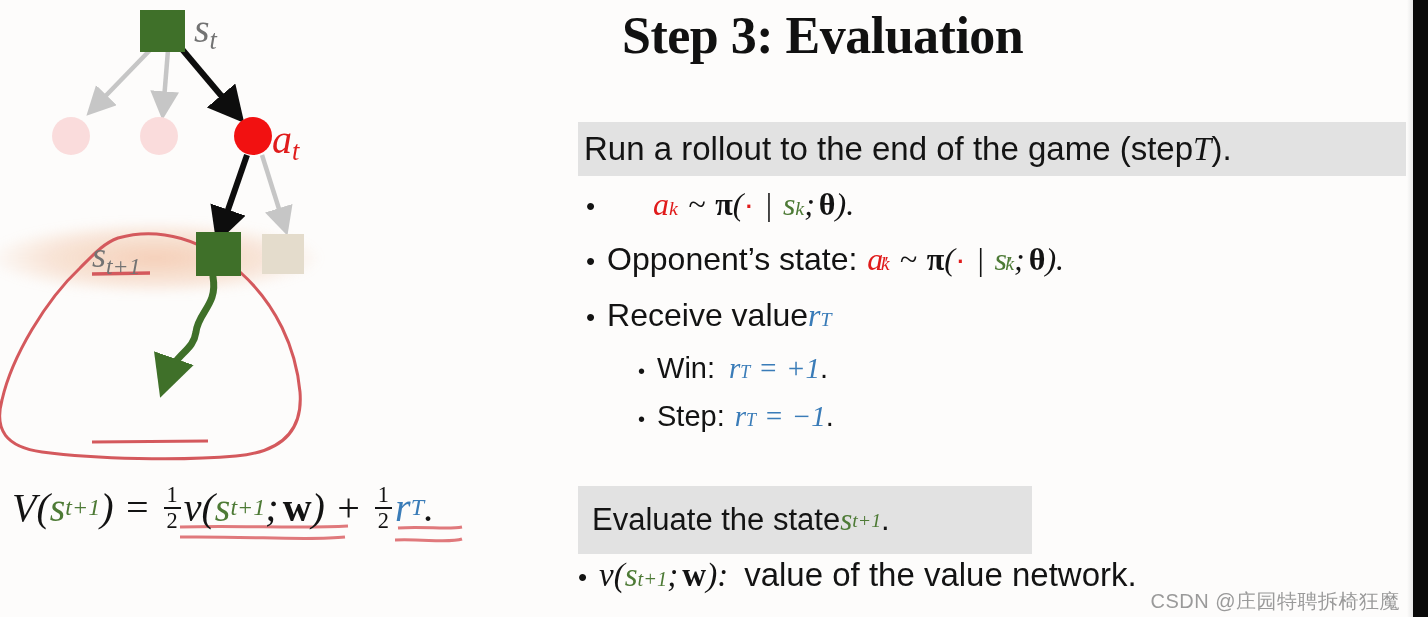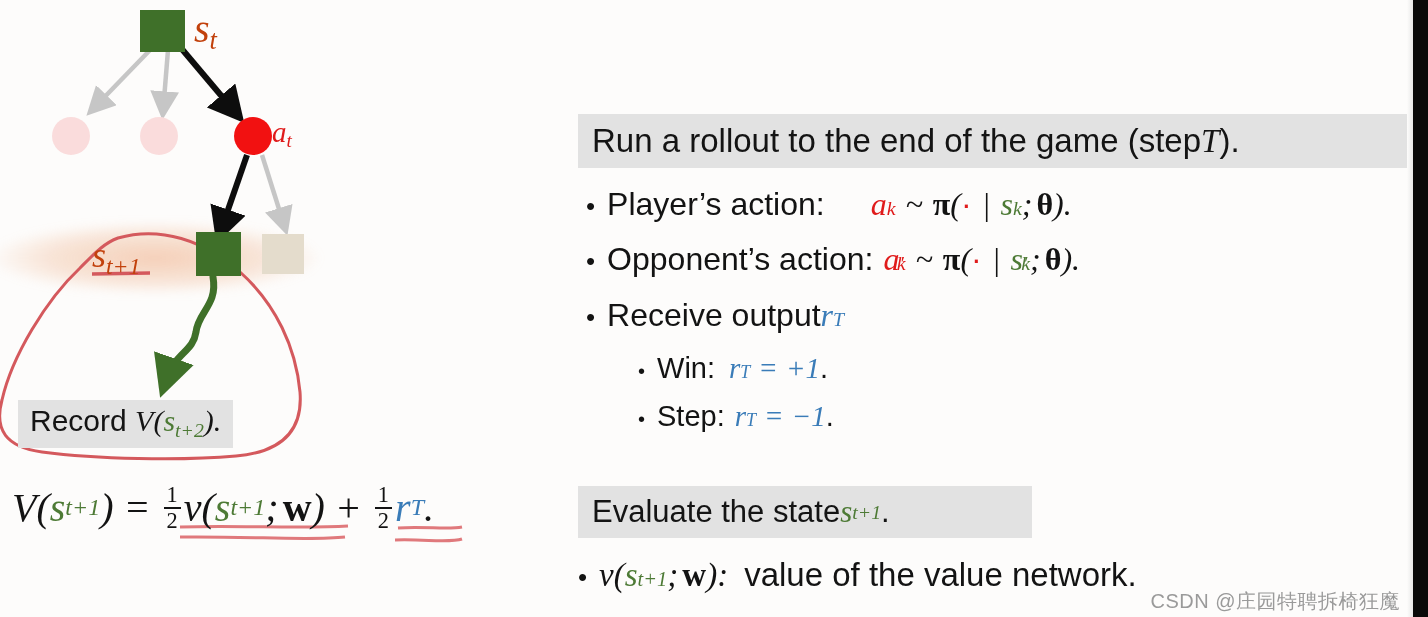--- a/index.html
+++ b/index.html
@@ -27,21 +27,21 @@
   
   .left-panel{position:absolute;left:0;top:0;width:570px;height:617px;}
 
   .node-sq{position:absolute;background:#3f7029;}
   .node-sq.faded{background:#e4dccc;}
   .node-ci{position:absolute;border-radius:50%;background:#f21111;}
   .node-ci.faded{background:#fadcdc;}
 
   .lbl{position:absolute;font-family:"Liberation Serif",serif;font-style:italic;}
   .lbl .sub{font-size:0.66em;vertical-align:-0.28em;font-style:italic;}
-  .lbl-green{color:#c2410c;}
+  .lbl-green{color:#737373;}
   .lbl-red{color:#e01b1b;}
 
   svg.overlay{position:absolute;left:0;top:0;width:570px;height:617px;overflow:visible;}
 
   .halo{
     position:absolute;
     left:-10px; top:222px; width:330px; height:72px;
     border-radius:50%;
     background:radial-gradient(ellipse at center, rgba(232,140,85,0.40) 0%, rgba(236,160,110,0.26) 45%, rgba(255,255,255,0) 72%);
     filter:blur(5px);
@@ -86,22 +86,22 @@
     white-space:nowrap;
   }
 
   .hl-box{
     position:absolute;
     background:#e2e2e2;
     display:flex; align-items:center;
     color:#141414;
     white-space:nowrap;
   }
-  #box-rollout{left:8px; top:114px; width:822px; height:54px; font-size:33px; padding-left:14px;}
-  #box-evaluate{left:8px; top:486px; width:440px; height:52px; font-size:31px; padding-left:14px;}
+  #box-rollout{left:8px; top:122px; width:822px; height:54px; font-size:33px; padding-left:6px;}
+  #box-evaluate{left:8px; top:486px; width:440px; height:68px; font-size:31px; padding-left:14px;}
   .hl-box .ital{font-family:"Liberation Serif",serif;font-style:italic;}
   .hl-box .green{color:#4d7a35;font-family:"Liberation Serif",serif;font-style:italic;}
   .hl-box .sub{font-size:0.64em;vertical-align:-0.28em;}
 
   .bullet-row{
     position:absolute; display:flex; align-items:baseline;
     font-size:32px; color:#131313; white-space:nowrap;
   }
   .bullet-row .dot{font-size:26px;margin-right:12px;line-height:1;}
   .bullet-row .math{font-family:"Liberation Serif",serif;font-style:italic;}
@@ -189,30 +189,27 @@
     <div class="node-sq" style="left:140px;top:10px;width:45px;height:42px;"></div>
     <div class="node-ci faded" style="left:52px;top:117px;width:38px;height:38px;"></div>
     <div class="node-ci faded" style="left:140px;top:117px;width:38px;height:38px;"></div>
     <div class="node-ci" style="left:234px;top:117px;width:38px;height:38px;"></div>
     <div class="node-sq" style="left:196px;top:232px;width:45px;height:44px;"></div>
     <div class="node-sq faded" style="left:262px;top:234px;width:42px;height:40px;"></div>
 
     <div class="lbl lbl-green" style="left:194px;top:5px;font-size:40px;">
       <span>s</span><span class="sub">t</span>
     </div>
-    <div class="lbl lbl-red" style="left:272px;top:116px;font-size:29px;">
+    <div class="lbl lbl-red" style="left:272px;top:116px;font-size:40px;">
       <span>a</span><span class="sub">t</span>
     </div>
     <div class="lbl lbl-green" style="left:92px;top:234px;font-size:36px;">
       <span>s</span><span class="sub">t+1</span>
     </div>
 
-    <div class="record-box">
-      <span>Record </span><span class="mathv">V</span><span class="mathv">(</span><span class="sgreen">s</span><span class="sgreen sub">t+2</span><span class="mathv">).</span>
-    </div>
 
     <div class="formula">
       <span>V</span>
         <span>(</span>
         <span class="green">s</span>
         <span class="green sub">t+1</span>
         <span>)</span>
       <span style="margin:0 10px;">=</span>
       <span class="frac">
         <span class="num">1</span>
@@ -231,30 +228,30 @@
         <span class="den">2</span>
       </span>
       <span class="blue">r</span>
         <span class="blue sub">T</span>
         <span>.</span>
     </div>
   </div>
 
   <div class="right-panel">
 
+    <div class="title">Step 3: Evaluation</div>
 
     <div class="hl-box" id="box-rollout">
       <span>Run a rollout to the end of the game (step </span>
         <span class="ital">T</span>
         <span>).</span>
     </div>
 
     <div class="bullet-row" style="left:16px;top:186px;">
       <span class="dot">•</span>
-      <span>Player’s action:</span>
       <span class="gap"></span>
       <span class="math red">a</span>
         <span class="math red sub">k</span>
       <span class="gapsm"></span>
       <span class="math">~</span>
       <span class="gapsm"></span>
       <span class="bold-up">π</span>
         <span class="math">(</span>
         <span class="red">·</span>
       <span class="gapsm"></span>
@@ -262,21 +259,21 @@
       <span class="gapsm"></span>
       <span class="math green">s</span>
         <span class="math green sub">k</span>
         <span class="math">;</span>
         <span class="bold-up" style="margin-left:4px;">θ</span>
         <span class="math">).</span>
     </div>
 
     <div class="bullet-row" style="left:16px;top:241px;">
       <span class="dot">•</span>
-      <span>Opponent’s action:</span>
+      <span>Opponent’s state:</span>
       <span class="gapsm"></span>
       <span class="math red">a</span>
         <span class="math red sup">′</span>
         <span class="math red sub" style="margin-left:-7px;">k</span>
       <span class="gapsm"></span>
       <span class="math">~</span>
       <span class="gapsm"></span>
       <span class="bold-up">π</span>
         <span class="math">(</span>
         <span class="red">·</span>
@@ -286,21 +283,21 @@
       <span class="math green">s</span>
         <span class="math green sup">′</span>
         <span class="math green sub" style="margin-left:-6px;">k</span>
         <span class="math">;</span>
         <span class="bold-up" style="margin-left:4px;">θ</span>
         <span class="math">).</span>
     </div>
 
     <div class="bullet-row" style="left:16px;top:297px;">
       <span class="dot">•</span>
-      <span>Receive output </span>
+      <span>Receive value </span>
         <span class="math blue">r</span>
         <span class="math blue sub">T</span>
     </div>
 
     <div class="sub-bullet" style="left:68px;top:352px;">
       <span class="dot">•</span>
       <span>Win:</span>
       <span class="gapsm" style="display:inline-block;width:14px;"></span>
       <span class="math">r</span>
         <span class="math sub">T</span>

